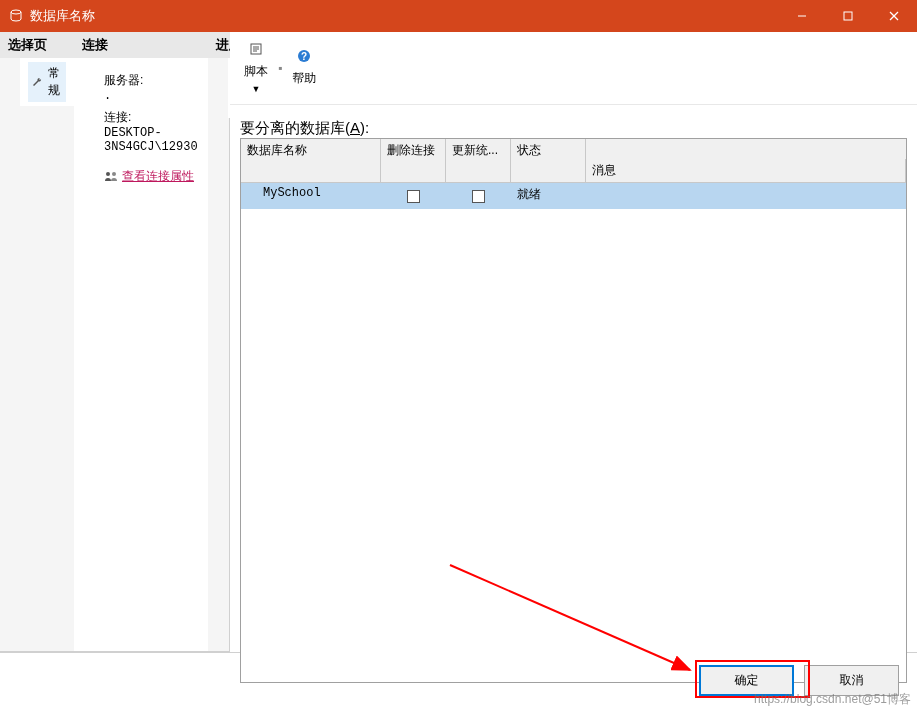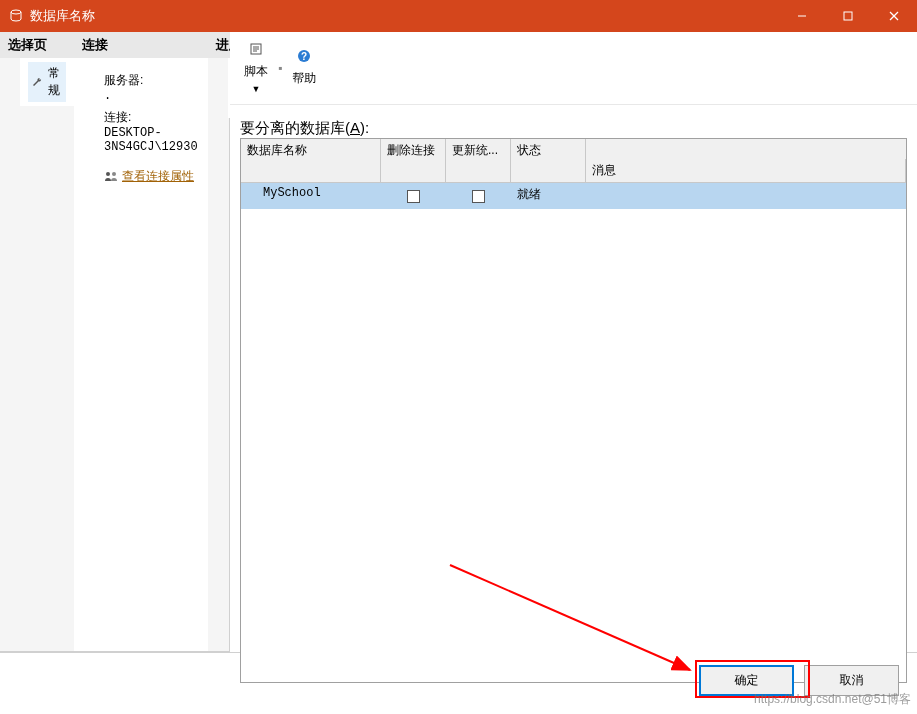--- a/index.html
+++ b/index.html
@@ -15,21 +15,21 @@
     
     .sidebar { width: 230px; background: #f5f5f5; border-right: 1px solid #d0d0d0; display: flex; flex-direction: row; }
     .sidebar-section { border-bottom: 1px solid #d0d0d0; }
     .sidebar-header { background: #e8e8e8; padding: 4px 8px; font-weight: bold; font-size: 13px; }
     .sidebar-content { padding: 4px 8px; background: #fff; margin-left: 20px; }
     .sidebar-item { padding: 3px 4px; display: flex; align-items: center; gap: 4px; }
     .sidebar-item.selected { background: #e5f1fb; }
     .sidebar-icon { width: 14px; height: 14px; display: inline-flex; align-items: center; justify-content: center; }
     .conn-label { margin-top: 6px; }
     .conn-value { margin-bottom: 6px; font-family: "Courier New", monospace; }
-    .conn-link { color: #a16207; text-decoration: underline; display: inline-flex; align-items: center; gap: 4px; margin-top: 8px; }
+    .conn-link { color: #be185d; text-decoration: underline; display: inline-flex; align-items: center; gap: 4px; margin-top: 8px; }
     
     .sidebar-spacer { flex: 1; background: #fff; }
     .connection-section { background: #fff; }
     .connection-section .sidebar-content { padding: 8px 10px; }
     .progress-section .sidebar-content { padding: 10px; display: flex; align-items: center; gap: 14px; min-height: 60px; }
     .progress-spinner { width: 20px; height: 20px; border: 2px dotted #aaa; border-radius: 50%; }
     
     .content-area { flex: 1; background: #fff; display: flex; flex-direction: column; }
     .toolbar { padding: 8px 10px; display: flex; align-items: center; gap: 6px; border-bottom: 1px solid #e8e8e8; }
     .toolbar-btn { display: inline-flex; align-items: center; gap: 4px; cursor: pointer; padding: 2px 4px; flex-direction: column; }

